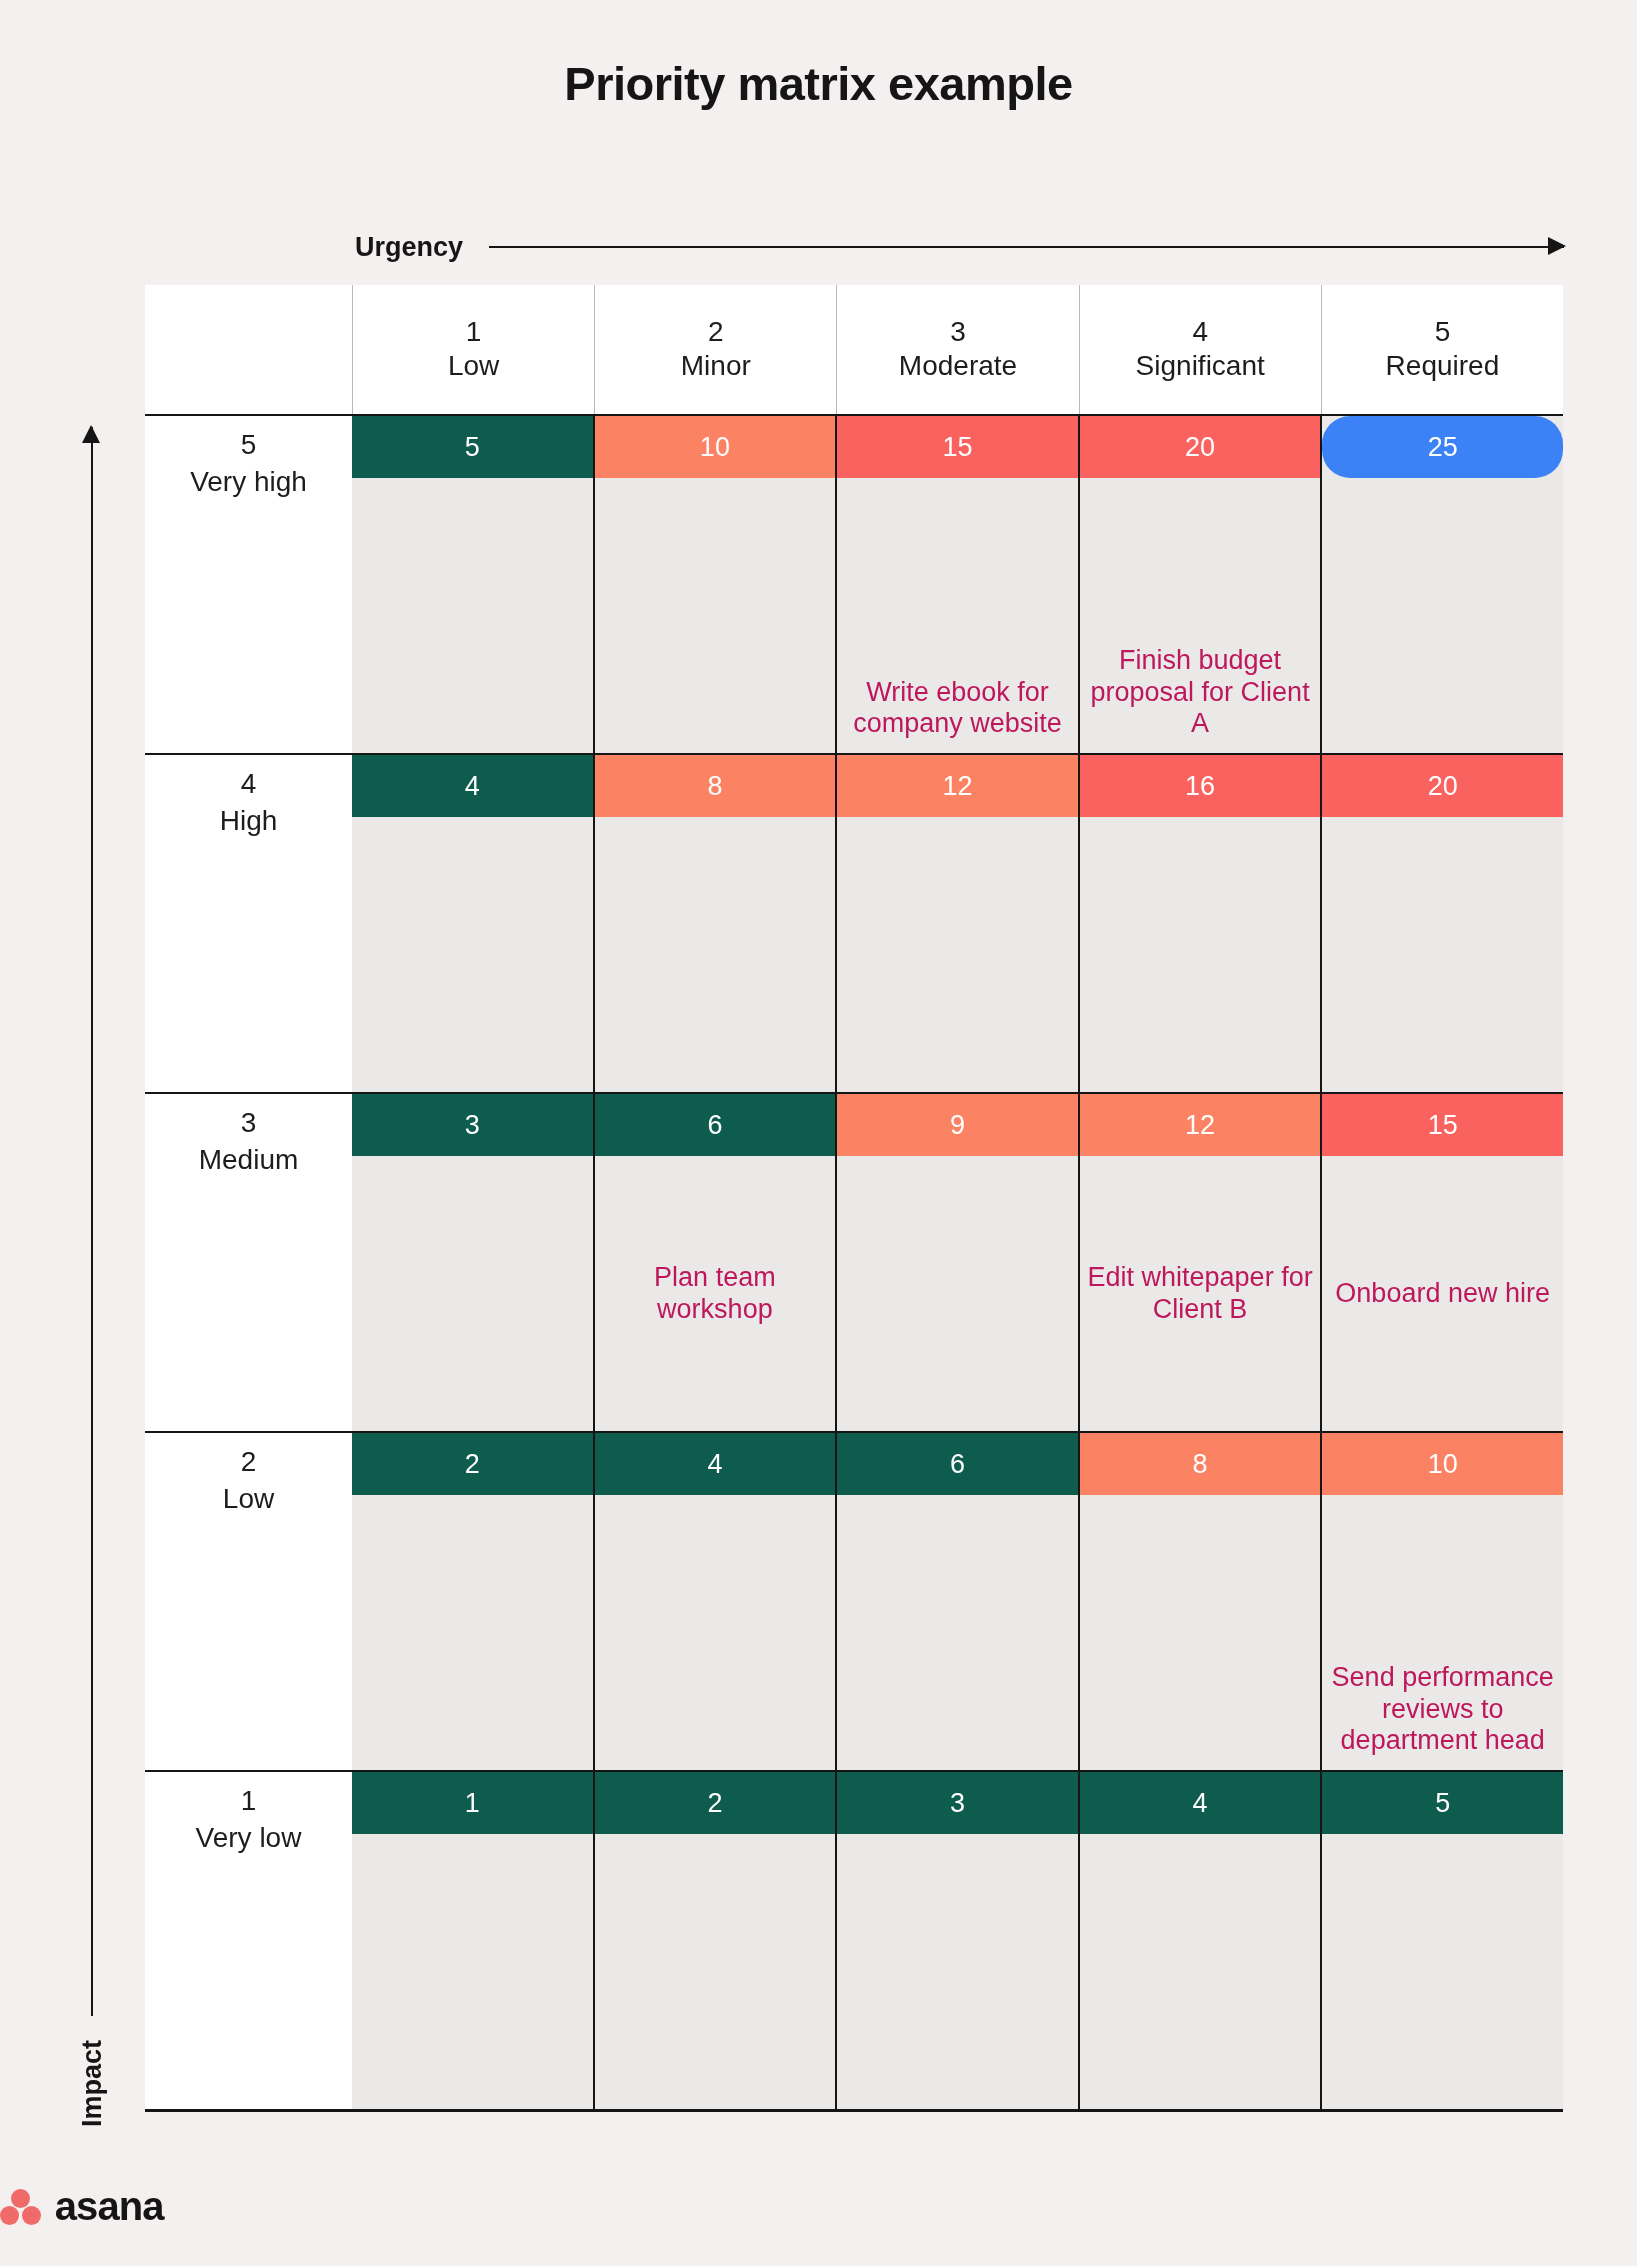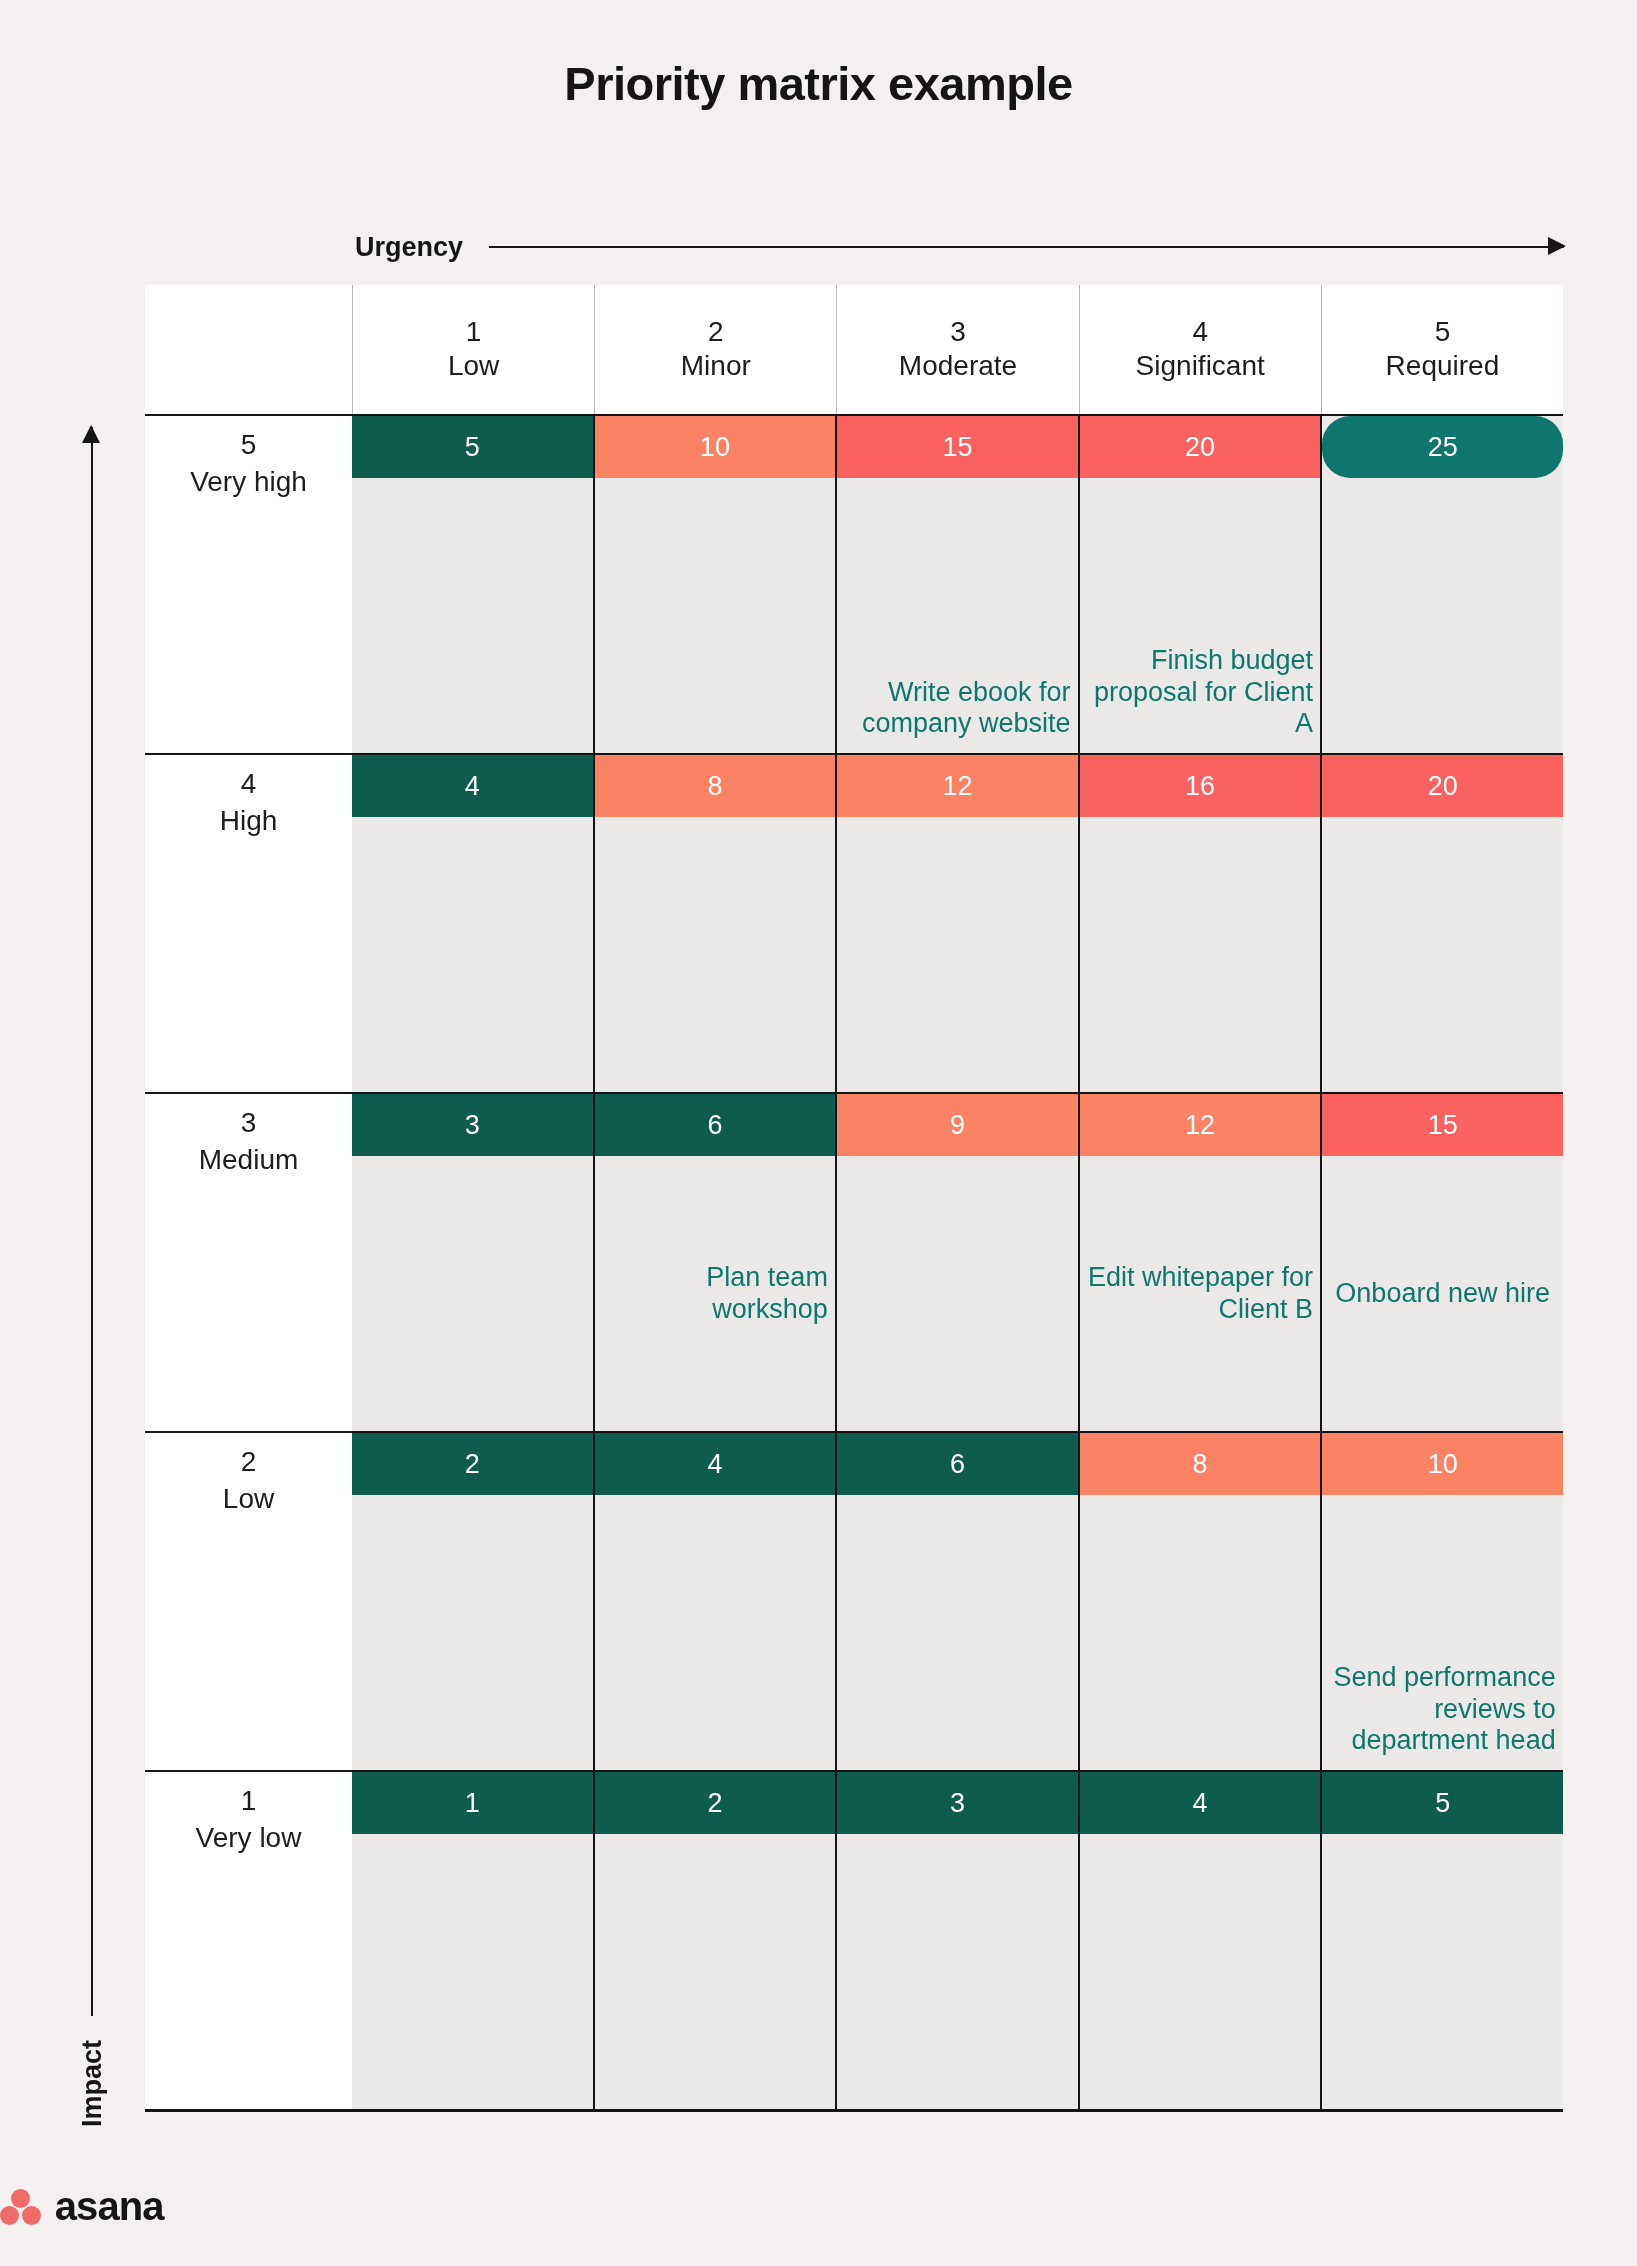--- a/index.html
+++ b/index.html
@@ -180,24 +180,24 @@
     justify-content: center;
     color: #ffffff;
     font-size: 27px;
     line-height: 1;
   }
   .task {
     flex: 1;
     display: flex;
     align-items: flex-end;
     justify-content: center;
-    text-align: right;
+    text-align: center;
     font-size: 27px;
     line-height: 1.18;
-    color: #0f766e;
+    color: #be185d;
     padding: 0 7.3px 12.7px 7.3px;
     box-sizing: border-box;
   }
   .task.mid { align-items: center; padding-bottom: 0; }
 
   
   .footer {
     position: absolute;
     left: 0;
     bottom: 38px;
@@ -285,21 +285,21 @@
         </div>
         <div class="cell">
           <div class="score" style="background: rgb(249, 98, 95);">15</div>
           <div class="task">Write ebook for company website</div>
         </div>
         <div class="cell">
           <div class="score" style="background: rgb(249, 98, 95);">20</div>
           <div class="task">Finish budget proposal for Client A</div>
         </div>
         <div class="cell">
-          <div class="score" style="background: #0f766e; border-radius: 28px;">25</div>
+          <div class="score" style="background: #3b82f6; border-radius: 28px;">25</div>
           <div class="task"></div>
         </div>
       </div>
     </div>
     <div class="matrix-row">
       <div class="row-head">
         <div class="row-num">4</div>
         <div class="row-lbl">High</div>
       </div>
       <div class="cells">

